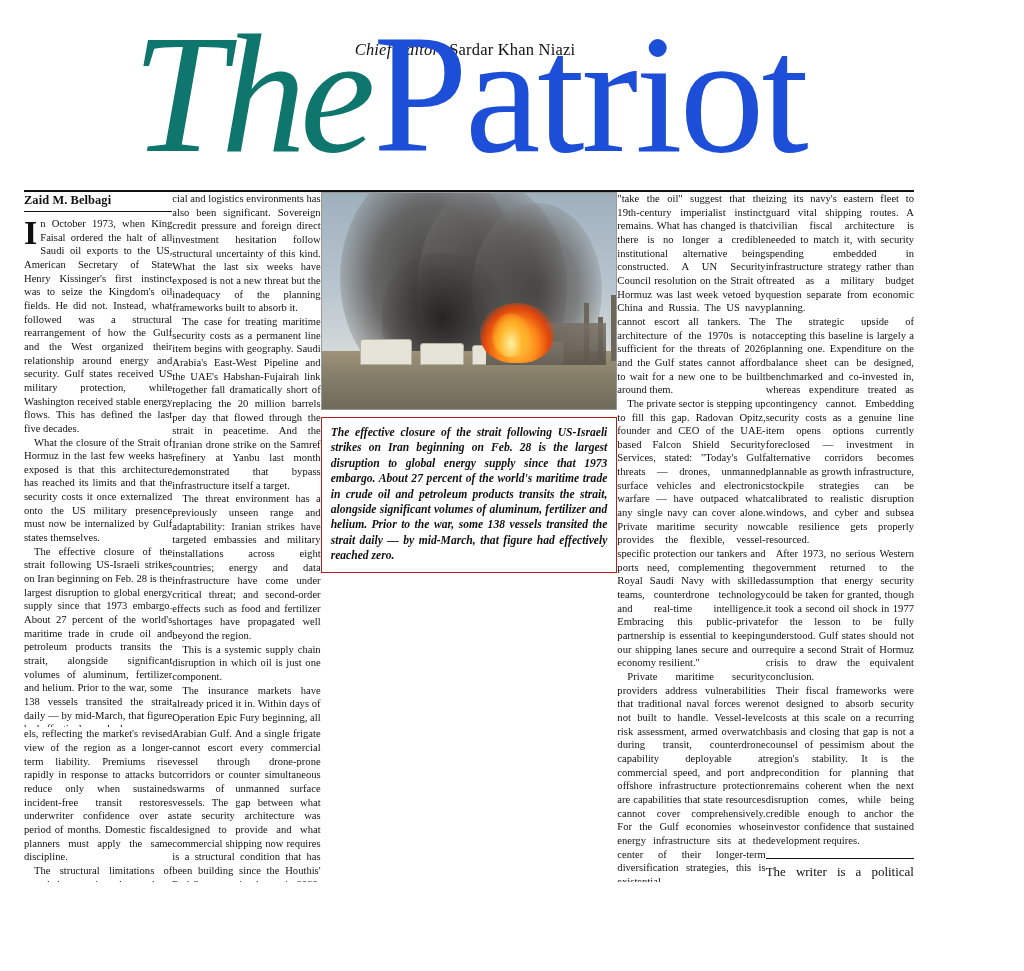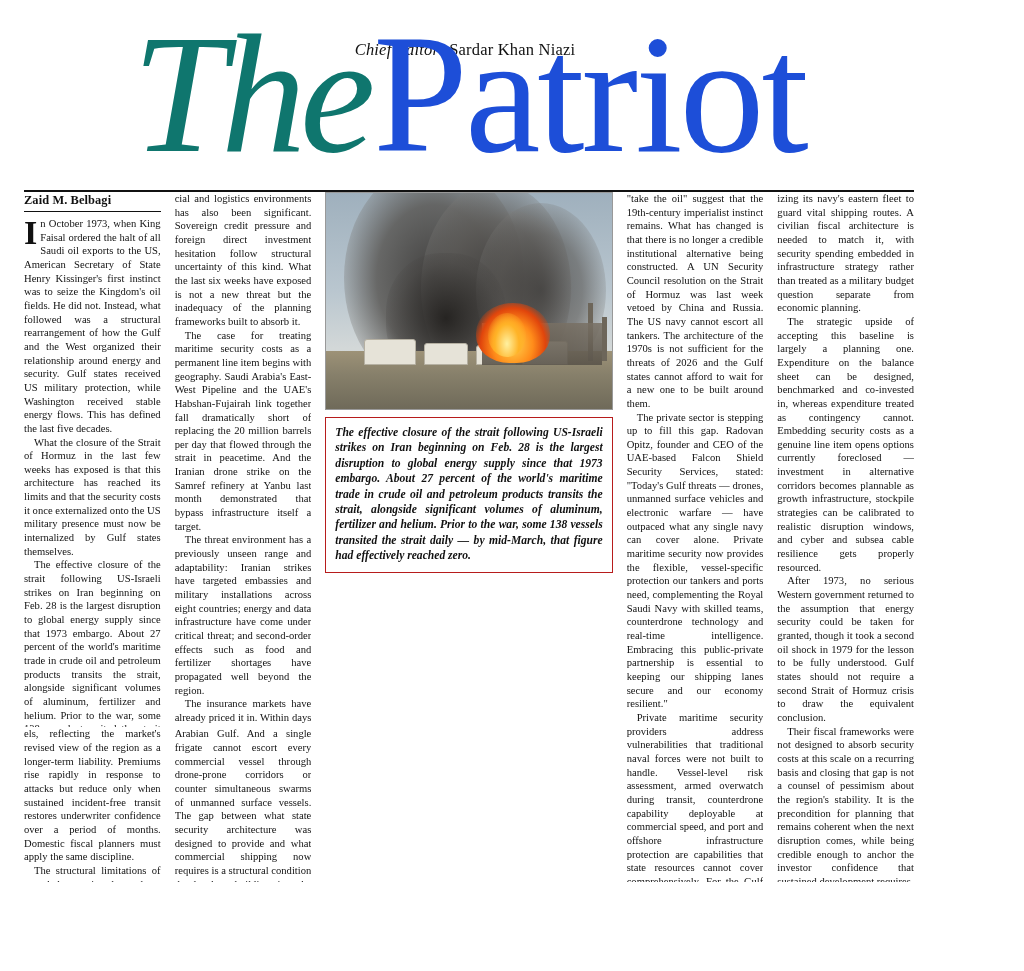--- a/index.html
+++ b/index.html
@@ -70,21 +70,20 @@
     letter-spacing: -.5px;
     padding: 14px 0 10px 0;
     border-bottom: 1.6px solid #111;
     margin-bottom: 8px;
   }
 
   
   .cols {
     display: grid;
     grid-template-columns: 1fr 1fr 1fr 1fr 1fr 1fr;
-    column-gap: 14px;
     height: 690px;
     font-size: 10.6px;
     line-height: 1.29;
     text-align: justify;
   }
   .col { position: relative; overflow: hidden; }
   .col p { margin: 0 0 0 0; text-indent: 10px; hyphens: auto; }
   .col p.first { text-indent: 0; }
 
   .byline {
@@ -217,20 +216,21 @@
       <p class="first dropcap">In October 1973, when King Faisal ordered the halt of all Saudi oil exports to the US, American Secretary of State Henry Kissinger's first instinct was to seize the Kingdom's oil fields. He did not. Instead, what followed was a structural rearrangement of how the Gulf and the West organized their relationship around energy and security. Gulf states received US military protection, while Washington received stable energy flows. This has defined the last five decades.</p>
       <p>What the closure of the Strait of Hormuz in the last few weeks has exposed is that this architecture has reached its limits and that the security costs it once externalized onto the US military presence must now be internalized by Gulf states themselves.</p>
       <p>The effective closure of the strait following US-Israeli strikes on Iran beginning on Feb. 28 is the largest disruption to global energy supply since that 1973 embargo. About 27 percent of the world's maritime trade in crude oil and petroleum products transits the strait, alongside significant volumes of aluminum, fertilizer and helium. Prior to the war, some 138 vessels transited the strait daily — by mid-March, that figure had effectively reached zero.</p>
 
     </div>
 
     <div class="col">
       <p class="first">cial and logistics environments has also been significant. Sovereign credit pressure and foreign direct investment hesitation follow structural uncertainty of this kind. What the last six weeks have exposed is not a new threat but the inadequacy of the planning frameworks built to absorb it.</p>
       <p>The case for treating maritime security costs as a permanent line item begins with geography. Saudi Arabia's East-West Pipeline and the UAE's Habshan-Fujairah link together fall dramatically short of replacing the 20 million barrels per day that flowed through the strait in peacetime. And the Iranian drone strike on the Samref refinery at Yanbu last month demonstrated that bypass infrastructure itself a target.</p>
       <p>The threat environment has a previously unseen range and adaptability: Iranian strikes have targeted embassies and military installations across eight countries; energy and data infrastructure have come under critical threat; and second-order effects such as food and fertilizer shortages have propagated well beyond the region.</p>
+      <p>This is a systemic supply chain disruption in which oil is just one component.</p>
       <p>The insurance markets have already priced it in. Within days of Operation Epic Fury beginning, all 12 members of the International Group of P&amp;I Clubs, covering 90 percent of the world's ocean-going tonnage, cancelled parts of their Gulf war cover. At the conflict's peak, Lloyd's was quoting $10 million to $14 million for a single very large crude carrier voyage through the Strait of Hormuz.</p>
 
     </div>
 
     <div class="media">
       <div class="photo">
         <div class="sky"></div>
         <div class="firesmoke"></div>
         <div class="smoke1"></div>
         <div class="smoke2"></div>
@@ -265,20 +265,20 @@
     <div class="col" style="grid-row:1 / span 2;">
       <p class="first">"take the oil" suggest that the 19th-century imperialist instinct remains. What has changed is that there is no longer a credible institutional alternative being constructed. A UN Security Council resolution on the Strait of Hormuz was last week vetoed by China and Russia. The US navy cannot escort all tankers. The architecture of the 1970s is not sufficient for the threats of 2026 and the Gulf states cannot afford to wait for a new one to be built around them.</p>
       <p>The private sector is stepping up to fill this gap. Radovan Opitz, founder and CEO of the UAE-based Falcon Shield Security Services, stated: "Today's Gulf threats — drones, unmanned surface vehicles and electronic warfare — have outpaced what any single navy can cover alone. Private maritime security now provides the flexible, vessel-specific protection our tankers and ports need, complementing the Royal Saudi Navy with skilled teams, counterdrone technology and real-time intelligence. Embracing this public-private partnership is essential to keeping our shipping lanes secure and our economy resilient."</p>
       <p>Private maritime security providers address vulnerabilities that traditional naval forces were not built to handle. Vessel-level risk assessment, armed overwatch during transit, counterdrone capability deployable at commercial speed, and port and offshore infrastructure protection are capabilities that state resources cannot cover comprehensively. For the Gulf economies whose energy infrastructure sits at the center of their longer-term diversification strategies, this is existential.</p>
       <p>Saudi Arabia's Vision 2030 explicitly targets the localization of more than 50 percent of military equipment spending. The Kingdom is already modern-</p>
     </div>
 
     <div class="col" style="grid-row:1 / span 2;">
       <p class="first">izing its navy's eastern fleet to guard vital shipping routes. A civilian fiscal architecture is needed to match it, with security spending embedded in infrastructure strategy rather than treated as a military budget question separate from economic planning.</p>
       <p>The strategic upside of accepting this baseline is largely a planning one. Expenditure on the balance sheet can be designed, benchmarked and co-invested in, whereas expenditure treated as contingency cannot. Embedding security costs as a genuine line item opens options currently foreclosed — investment in alternative corridors becomes plannable as growth infrastructure, stockpile strategies can be calibrated to realistic disruption windows, and cyber and subsea cable resilience gets properly resourced.</p>
-      <p>After 1973, no serious Western government returned to the assumption that energy security could be taken for granted, though it took a second oil shock in 1979 for the lesson to be fully understood. Gulf states should not require a second Strait of Hormuz crisis to draw the equivalent conclusion.</p>
+      <p>After 1973, no serious Western government returned to the assumption that energy security could be taken for granted, though it took a second oil shock in 1977 for the lesson to be fully understood. Gulf states should not require a second Strait of Hormuz crisis to draw the equivalent conclusion.</p>
       <p>Their fiscal frameworks were not designed to absorb security costs at this scale on a recurring basis and closing that gap is not a counsel of pessimism about the region's stability. It is the precondition for planning that remains coherent when the next disruption comes, while being credible enough to anchor the investor confidence that sustained development requires.</p>
       <div class="col-end-note">The writer is a political commentator and an adviser to private clients between London and the Gulf Cooperation Council.</div>
       <div class="handle">X: @Moulay_Zaid</div>
     </div>
 
   </div>
 </div>
 
 </body></html>

